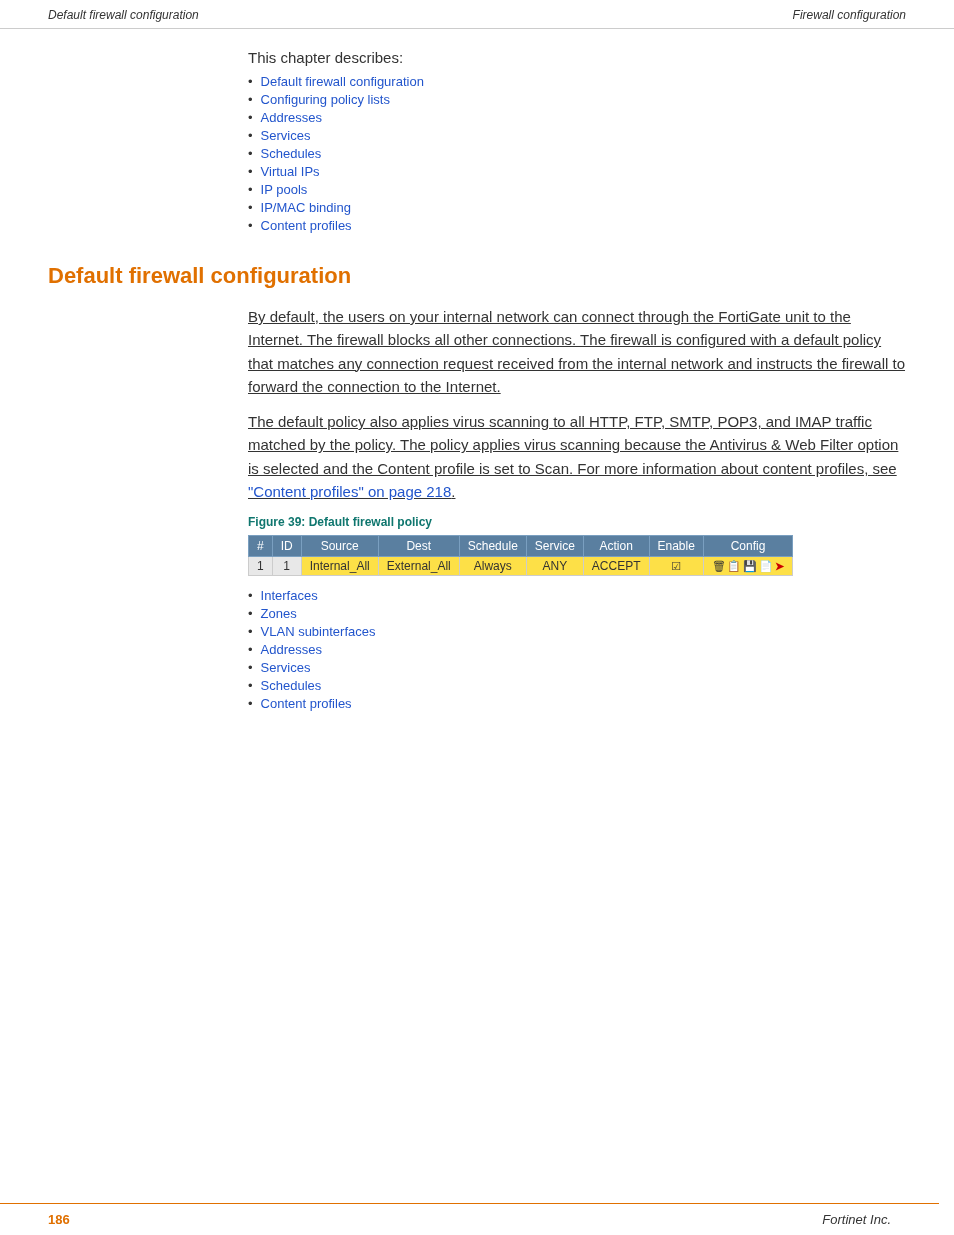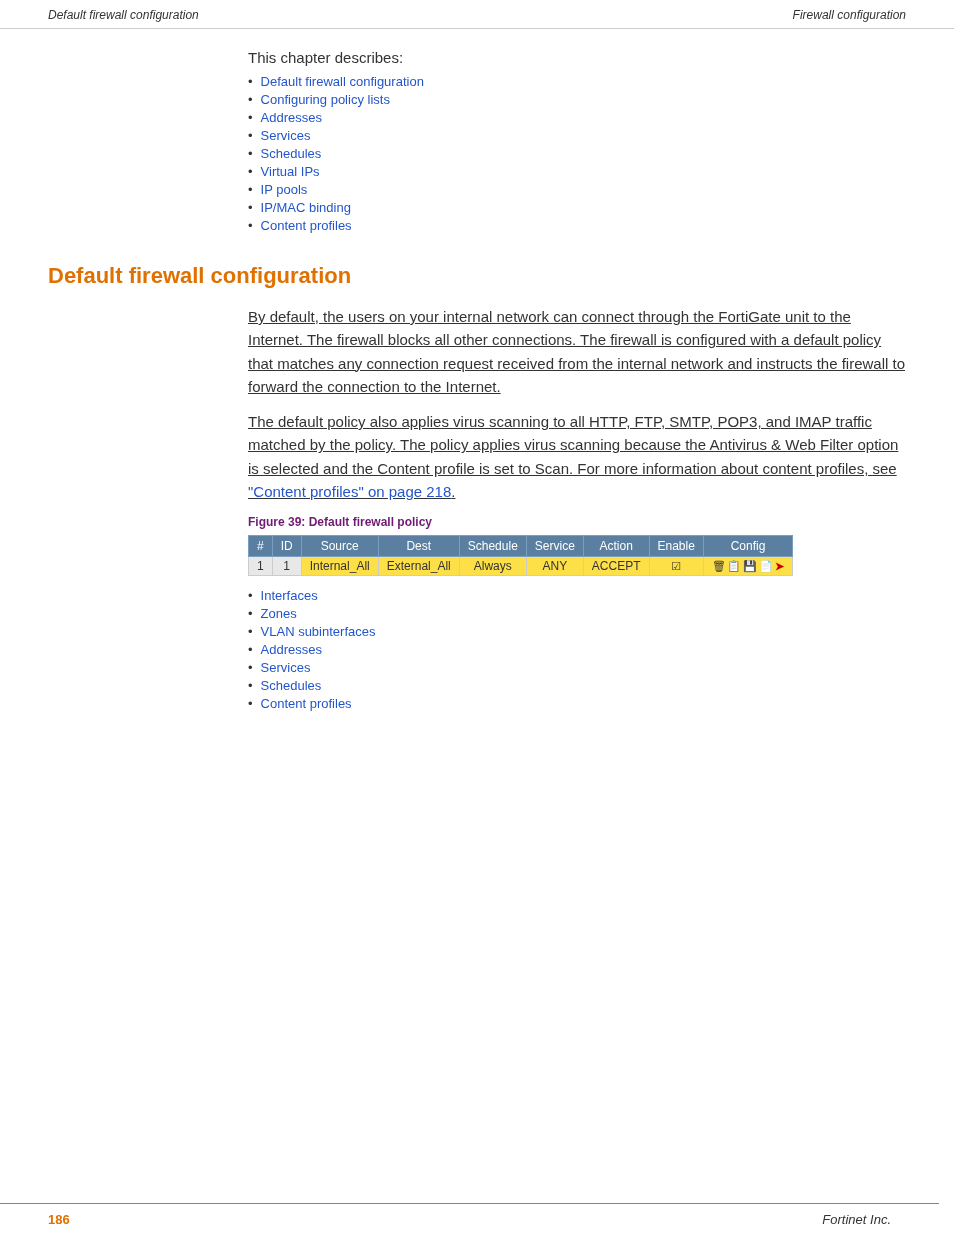--- a/index.html
+++ b/index.html
@@ -89,21 +89,21 @@
       line-height: 1.55;
       margin-bottom: 12px;
       color: #333;
       text-decoration: underline;
     }
     
     .figure-caption {
       font-size: 12px;
       font-weight: bold;
       margin-bottom: 6px;
-      color: #701a75;
+      color: #0f766e;
     }
     
     .policy-table {
       border-collapse: collapse;
       font-size: 12px;
       margin-bottom: 12px;
       width: auto;
     }
     .policy-table th {
       background: #5a7fa0;

